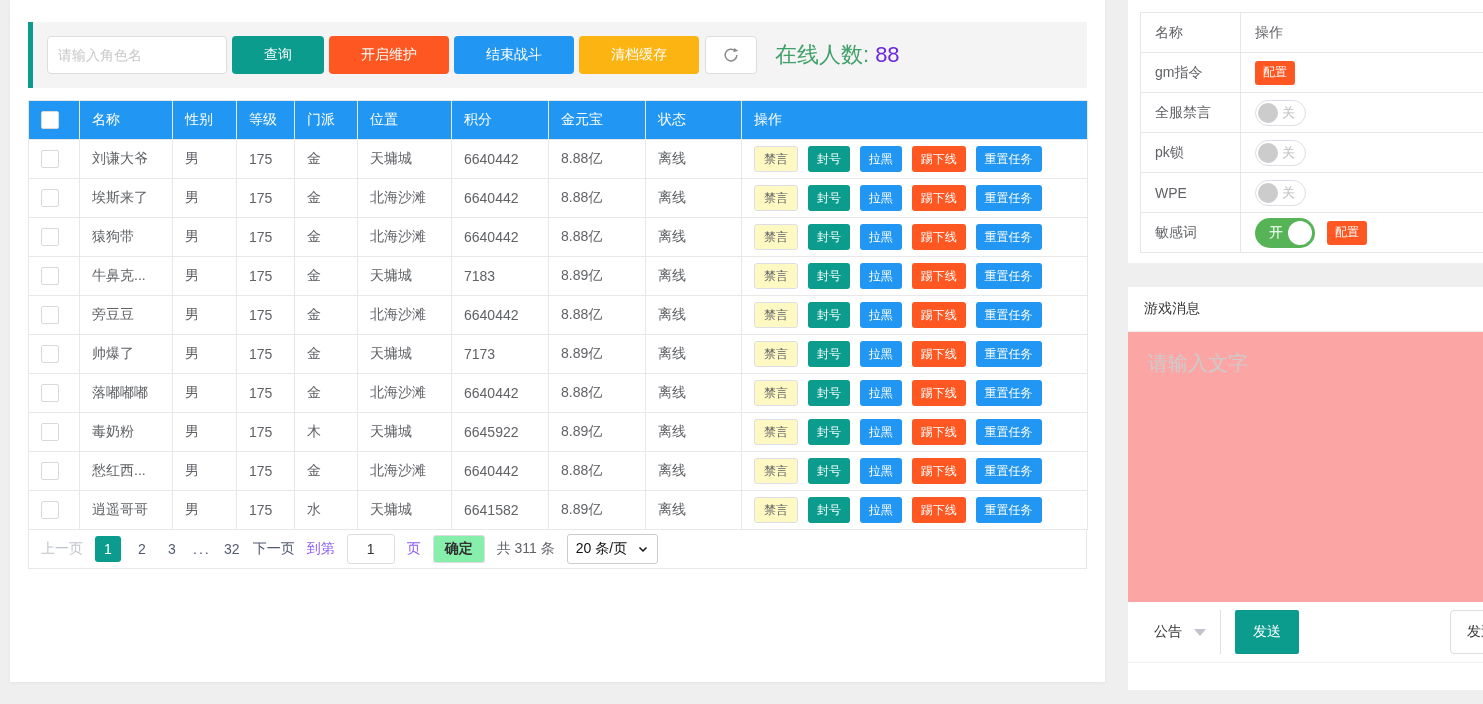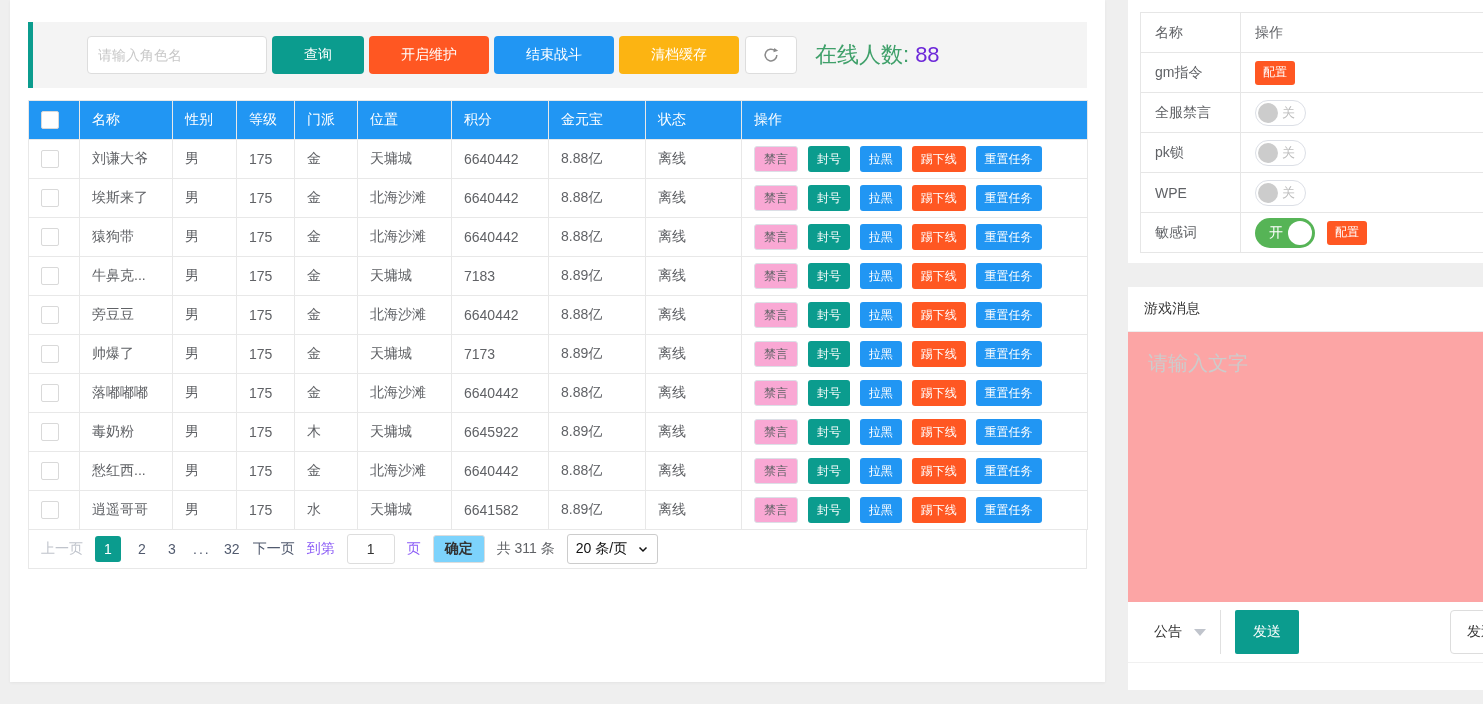--- a/index.html
+++ b/index.html
@@ -7,52 +7,52 @@
     width:1483px;height:704px;overflow:hidden;position:relative;
     background:#efefef;
     font-family:"Liberation Sans","DejaVu Sans",sans-serif;
     color:#606266;font-size:14px;
   }
   
   .main-card{position:absolute;left:10px;top:0;width:1095px;height:682px;background:#fff;box-shadow:0 1px 3px rgba(0,0,0,.05);}
   .toolbar{margin:22px 18px 0 18px;height:66px;background:#f4f4f4;border-left:5px solid #0b9c8e;
     display:flex;align-items:center;padding:0 14px;box-sizing:border-box;}
   .search-input{width:180px;height:38px;border:1px solid #ddd;border-radius:4px;padding:0 10px;
-    font-size:14px;color:#333;background:#fff;box-sizing:border-box;outline:none;margin-left:40px;}
+    font-size:14px;color:#333;background:#fff;box-sizing:border-box;outline:none;}
   .search-input::placeholder{color:#c8c8c8;}
   .btn{height:38px;border:none;border-radius:4px;color:#fff;font-size:14px;padding:0 32px;margin-left:5px;cursor:pointer;font-family:inherit;}
   .btn-teal{background:#0b9c8e;}
   .btn-orange{background:#ff5722;}
   .btn-blue{background:#2196f3;}
   .btn-amber{background:#fcb412;}
   .btn-refresh{height:38px;width:52px;margin-left:6px;background:#fff;border:1px solid #ddd;border-radius:4px;
     display:inline-flex;align-items:center;justify-content:center;cursor:pointer;}
   .online{margin-left:18px;font-size:22px;}
   .online .lbl{color:#3fa06a;}
   .online .num{color:#6d28d9;margin-left:6px;}
   
   table.players{margin:12px 18px 0 18px;border-collapse:collapse;table-layout:fixed;width:1059px;}
   table.players th,table.players td{border:1px solid #e8e8e8;padding:0 12px;height:38px;
     font-size:14px;text-align:left;font-weight:normal;white-space:nowrap;overflow:hidden;}
   table.players th{background:#2196f3;color:#fff;}
   table.players td{color:#606266;background:#fff;}
   .cb{width:16px;height:16px;border:1px solid #d9d9d9;border-radius:2px;background:#fff;display:inline-block;vertical-align:middle;cursor:pointer;}
   .abtn{height:26px;padding:0 9px;border:none;border-radius:3px;color:#fff;font-size:12px;margin-right:6px;cursor:pointer;font-family:inherit;}
-  .abtn-plain{background:#f9a8d4;border:1px solid #dcdfe6;color:#606266;}
+  .abtn-plain{background:#fef9c3;border:1px solid #dcdfe6;color:#606266;}
   
   .pager{margin:0 18px;border:1px solid #e8e8e8;border-top:none;height:39px;display:flex;align-items:center;
     padding:0 12px;box-sizing:border-box;font-size:14px;color:#606266;}
   .pager>*{margin-right:12px;}
   .pg-prev{color:#c0c4cc;cursor:default;}
   .pg-num{color:#515a6e;cursor:pointer;min-width:18px;text-align:center;}
   .pg-active{background:#0b9c8e;color:#fff;width:26px;height:26px;line-height:26px;border-radius:3px;}
   .pg-dots{color:#515a6e;letter-spacing:2px;}
   .pg-muted{color:#8b5cf6;}
   .goto-input{width:42px;height:26px;border:1px solid #ddd;border-radius:3px;text-align:center;font-size:14px;color:#333;outline:none;}
-  .confirm-btn{height:28px;padding:0 11px;background:#7dd3fc;border:1px solid #ddd;border-radius:3px;
+  .confirm-btn{height:28px;padding:0 11px;background:#86efac;border:1px solid #ddd;border-radius:3px;
     font-weight:bold;color:#333;font-size:14px;cursor:pointer;font-family:inherit;}
   .size-select{height:28px;border:1px solid #ccc;border-radius:3px;display:inline-flex;align-items:center;
     padding:0 8px;gap:10px;color:#111;cursor:pointer;background:#fff;}
   
   .right-col{position:absolute;left:1128px;top:0;width:355px;height:704px;}
   .settings-card{background:#fff;padding:12px;box-sizing:border-box;height:263px;}
   table.settings{border-collapse:collapse;width:480px;table-layout:fixed;}
   table.settings th,table.settings td{border:1px solid #e6e6e6;padding:0 14px;height:39px;text-align:left;
     font-weight:normal;font-size:14px;color:#606266;}
   .red-text{color:#f13b3b;}

